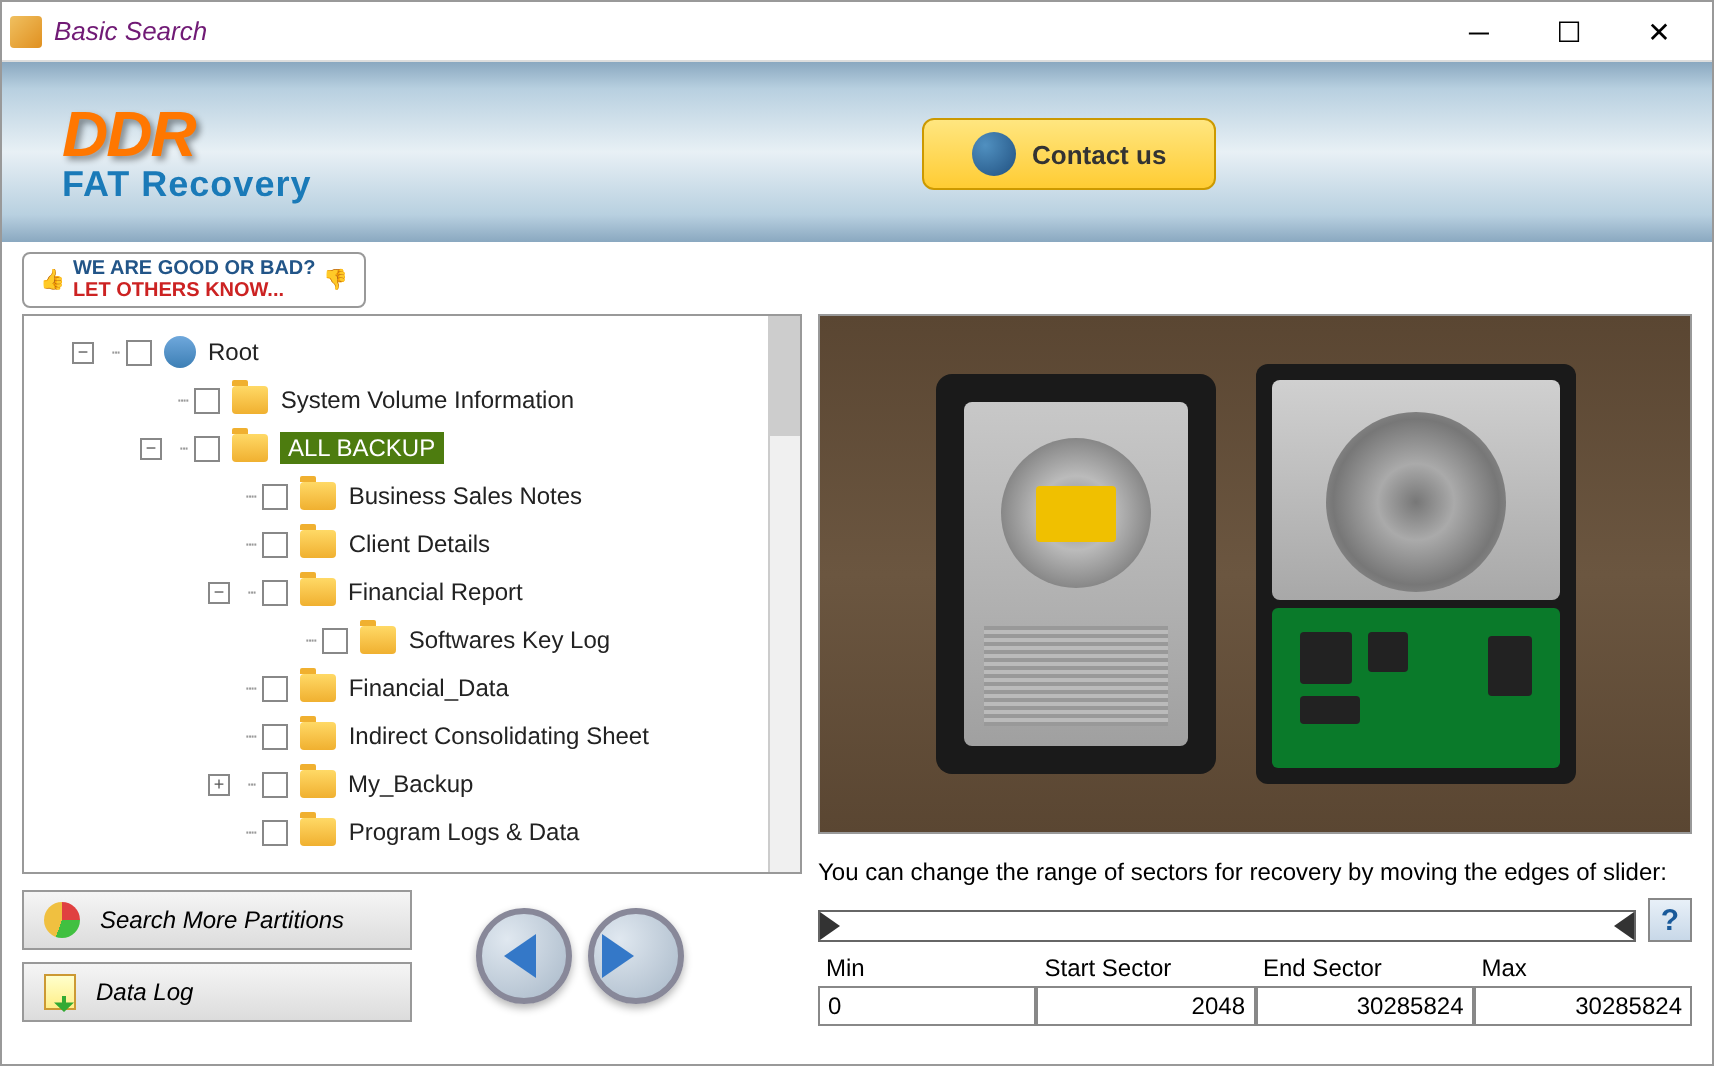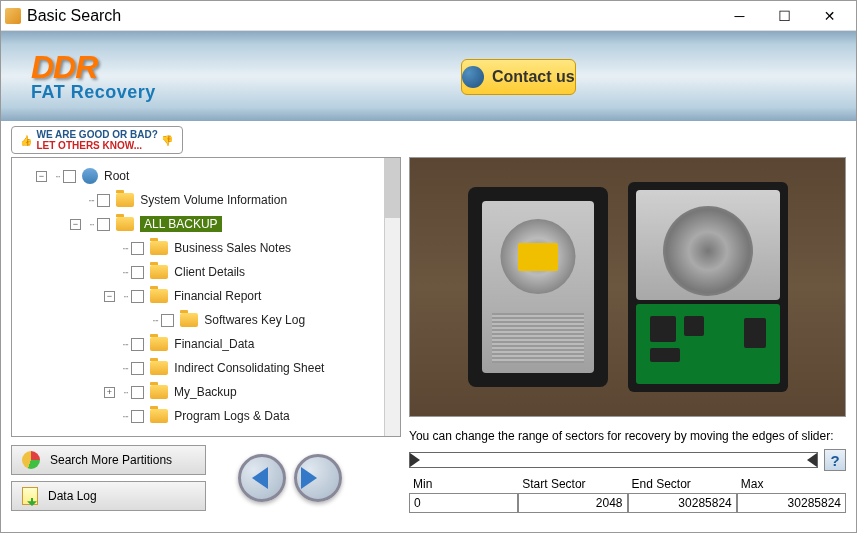--- a/index.html
+++ b/index.html
@@ -1,26 +1,26 @@
 <!DOCTYPE html>
 <html><head>
 <meta charset="utf-8">
 <style>
 * { box-sizing: border-box; margin: 0; padding: 0; font-family: "Segoe UI", Tahoma, sans-serif; }
 body { width: 857px; height: 533px; background: #fff; border: 1px solid #999; overflow: hidden; }
 .titlebar { height: 30px; background: #fff; display: flex; align-items: center; padding: 0 4px; border-bottom: 1px solid #ddd; }
 .titlebar-icon { width: 16px; height: 16px; background: linear-gradient(135deg,#f0c060,#e09020); margin-right: 6px; border-radius: 2px; }
-.titlebar-title { font-size: 16px; color: #000000; flex: 1; }
+.titlebar-title { font-size: 13px; color: #701a75; flex: 1; font-style: italic; }
 .titlebar-controls { display: flex; }
 .titlebar-btn { width: 45px; height: 28px; display: flex; align-items: center; justify-content: center; font-size: 14px; cursor: pointer; }
 .header { height: 90px; background: linear-gradient(180deg,#8aa8c0 0%,#b8d0e0 15%,#e8f0f5 50%,#b8d0e0 85%,#8aa8c0 100%); display: flex; align-items: center; padding: 0 30px; position: relative; }
 .logo-area { display: flex; flex-direction: column; }
 .logo-ddr { font-size: 32px; font-weight: 900; font-style: italic; color: #ff7700; text-shadow: 2px 2px 3px rgba(0,0,0,0.4); letter-spacing: -1px; }
 .logo-sub { font-size: 18px; font-weight: 600; color: #1a7ab8; margin-top: -4px; letter-spacing: 0.5px; }
-.contact-btn { position: absolute; left: 460px; top: 28px; background: linear-gradient(180deg,#ffe680,#ffcc33); border: 1px solid #cc9900; border-radius: 6px; padding: 6px 0; display: flex; align-items: center; gap: 8px; cursor: pointer; font-weight: 600; color: #333; font-size: 16px; }
+.contact-btn { position: absolute; left: 460px; top: 28px; background: linear-gradient(180deg,#ffe680,#ffcc33); border: 1px solid #cc9900; border-radius: 6px; padding: 6px 24px; display: flex; align-items: center; gap: 8px; cursor: pointer; font-weight: 600; color: #333; font-size: 13px; }
 .contact-icon { width: 22px; height: 22px; background: radial-gradient(circle at 30% 30%, #5090c0, #205080); border-radius: 50%; }
 .strip { height: 26px; margin: 6px 10px 4px 10px; display: flex; align-items: center; }
 .feedback-badge { border: 1px solid #999; border-radius: 4px; padding: 2px 8px; display: flex; align-items: center; gap: 4px; font-size: 10px; font-family: monospace; font-weight: bold; }
 .feedback-line1 { color: #225588; }
 .feedback-line2 { color: #cc2222; }
 .main { display: flex; padding: 0 10px 10px 10px; gap: 8px; }
 .left { width: 390px; }
 .tree-panel { border: 1px solid #999; height: 280px; background: #fff; position: relative; overflow: hidden; }
 .tree { font-size: 12px; color: #222; padding: 6px 0; overflow-y: auto; height: 100%; }
 .tree-scrollbar { position: absolute; right: 0; top: 0; width: 16px; height: 100%; background: #f0f0f0; border-left: 1px solid #ccc; }
@@ -28,21 +28,21 @@
 .tree-row { display: flex; align-items: center; height: 24px; padding-left: 8px; gap: 2px; }
 .tree-toggle { width: 11px; height: 11px; border: 1px solid #888; display: flex; align-items: center; justify-content: center; font-size: 9px; color: #555; margin-right: 4px; cursor: pointer; }
 .tree-check { width: 13px; height: 13px; border: 1px solid #888; margin-right: 4px; cursor: pointer; }
 .tree-icon { width: 18px; height: 14px; margin-right: 4px; }
 .folder-icon { background: linear-gradient(180deg,#ffd966,#f0b030); border-radius: 2px; position: relative; }
 .folder-icon::before { content: ''; position: absolute; top: -3px; left: 0; width: 8px; height: 3px; background: #f0b030; border-radius: 1px 1px 0 0; }
 .drive-icon { background: linear-gradient(180deg,#6fa8dc,#3d7fb5); border-radius: 50%; width: 16px; height: 16px; }
 .tree-label { white-space: nowrap; }
 .tree-label.selected { background: #4d7c0f; color: #fff; padding: 1px 4px; }
 .dots { color: #999; font-size: 10px; letter-spacing: -2px; margin: 0 2px; }
-.btn-row { display: flex; align-items: center; margin-top: 8px; gap: 12px; }
+.btn-row { display: flex; align-items: center; margin-top: 8px; gap: 12px; font-style: italic; }
 .action-btn { width: 195px; height: 30px; background: linear-gradient(180deg,#f5f5f5,#dcdcdc); border: 1px solid #999; display: flex; align-items: center; gap: 10px; padding: 0 10px; font-size: 12px; cursor: pointer; }
 .action-btn + .action-btn { margin-top: 6px; }
 .pie-icon { width: 18px; height: 18px; border-radius: 50%; background: conic-gradient(#e04040 0 90deg,#40c040 90deg 200deg,#f0c040 200deg 360deg); }
 .doc-icon { width: 16px; height: 18px; background: linear-gradient(180deg,#ffffcc,#ffee88); border: 1px solid #cc9933; position: relative; }
 .doc-icon::after { content: ''; position: absolute; bottom: -2px; left: 4px; width: 10px; height: 8px; background: #3a3; clip-path: polygon(0 0, 60% 0, 60% 40%, 100% 40%, 50% 100%, 0 40%, 40% 40%, 40% 0); }
 .nav-arrows { display: flex; gap: 8px; margin-left: 20px; }
 .nav-circle { width: 48px; height: 48px; border-radius: 50%; background: radial-gradient(circle at 30% 30%,#e0e8f0,#a8b8c8); border: 3px solid #889; display: flex; align-items: center; justify-content: center; cursor: pointer; box-shadow: 0 2px 4px rgba(0,0,0,0.3); }
 .nav-tri { width: 0; height: 0; }
 .nav-tri.left { border-right: 16px solid #3478c8; border-top: 11px solid transparent; border-bottom: 11px solid transparent; margin-right: 4px; }
 .nav-tri.right { border-left: 16px solid #3478c8; border-top: 11px solid transparent; border-bottom: 11px solid transparent; margin-left: 4px; }
@@ -54,21 +54,21 @@
 .hdd1-platter { position: absolute; top: 18px; left: 50%; transform: translateX(-50%); width: 75px; height: 75px; border-radius: 50%; background: radial-gradient(circle,#888 0,#bbb 35%,#888 70%); }
 .hdd1-label { position: absolute; top: 42px; left: 50%; transform: translateX(-50%); width: 40px; height: 28px; background: #f0c000; border-radius: 2px; }
 .hdd1-pcb { position: absolute; bottom: 10px; left: 10px; right: 10px; height: 50px; background: repeating-linear-gradient(0deg,#999,#999 2px,#bbb 2px,#bbb 4px); }
 .hdd2 { width: 160px; height: 210px; background: #1a1a1a; border-radius: 6px; position: relative; }
 .hdd2-top { position: absolute; top: 8px; left: 8px; right: 8px; height: 110px; background: linear-gradient(180deg,#d0d0d0,#a8a8a8); border-radius: 4px; }
 .hdd2-platter { position: absolute; top: 16px; left: 50%; transform: translateX(-50%); width: 90px; height: 90px; border-radius: 50%; background: radial-gradient(circle,#777 0,#aaa 30%,#777 65%,#aaa 100%); }
 .hdd2-pcb { position: absolute; bottom: 8px; left: 8px; right: 8px; height: 80px; background: #0a7a2a; border-radius: 3px; }
 .hdd2-chip { position: absolute; background: #222; border-radius: 2px; }
 .fs-row { display: flex; align-items: center; margin-top: 6px; gap: 8px; font-size: 12px; }
 .fs-select { flex: 1; height: 22px; border: 1px solid #888; background: #fff; font-size: 12px; padding: 0 4px; }
-.hint-row { display: flex; align-items: center; margin-top: 6px; gap: 6px; font-size: 12px; }
+.hint-row { display: flex; align-items: flex-end; margin-top: 6px; gap: 6px; font-size: 12px; }
 .slider-track { flex: 1; height: 16px; border: 1px solid #666; background: #fff; position: relative; }
 .slider-track::before, .slider-track::after { content: ''; position: absolute; top: 0; width: 10px; height: 14px; background: #333; }
 .slider-track::before { left: 0; clip-path: polygon(0 0, 100% 50%, 0 100%); }
 .slider-track::after { right: 0; clip-path: polygon(100% 0, 0 50%, 100% 100%); }
 .help-btn { width: 22px; height: 22px; border: 1px solid #888; background: linear-gradient(180deg,#e8f0f8,#c8d8e8); color: #1a5a9a; font-weight: bold; font-size: 15px; display: flex; align-items: center; justify-content: center; cursor: pointer; }
 .sector-grid { display: grid; grid-template-columns: repeat(4,1fr); gap: 0; margin-top: 4px; font-size: 12px; }
 .sector-hdr { padding: 2px 4px; }
 .sector-val { border: 1px solid #888; padding: 2px 4px; height: 20px; background: #fff; text-align: right; }
 .sector-val.first { text-align: left; }
 </style>

